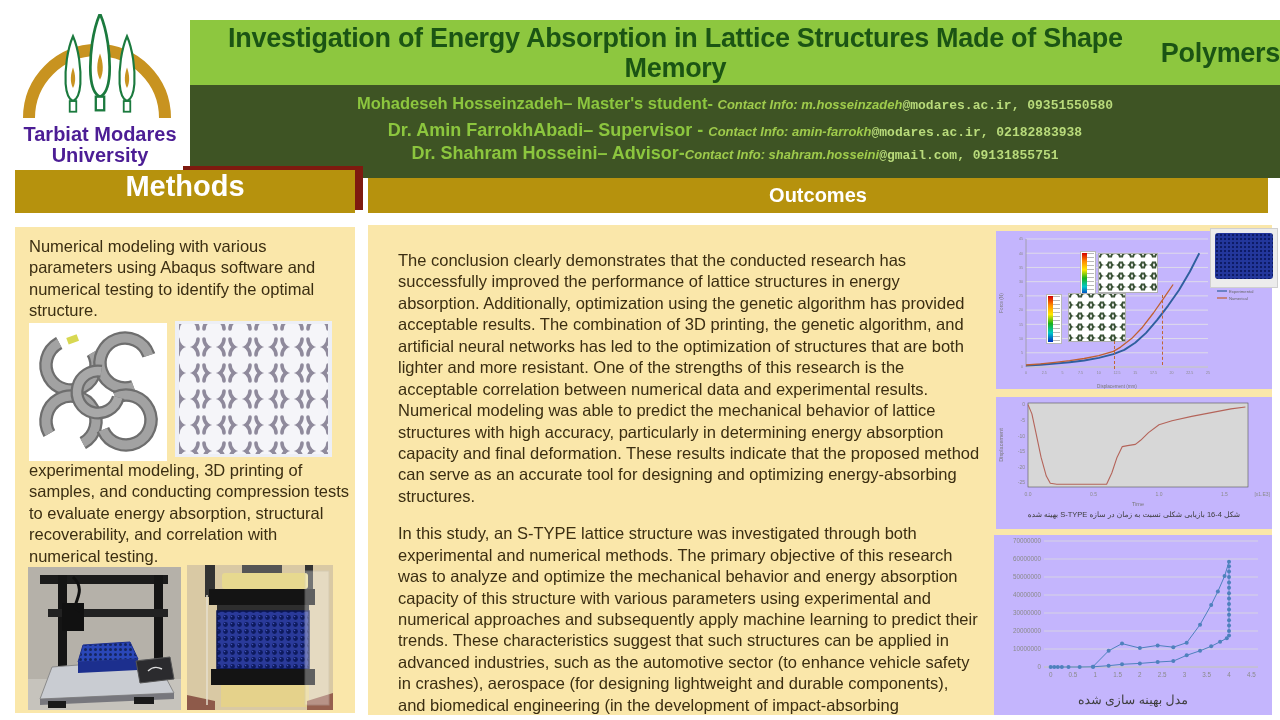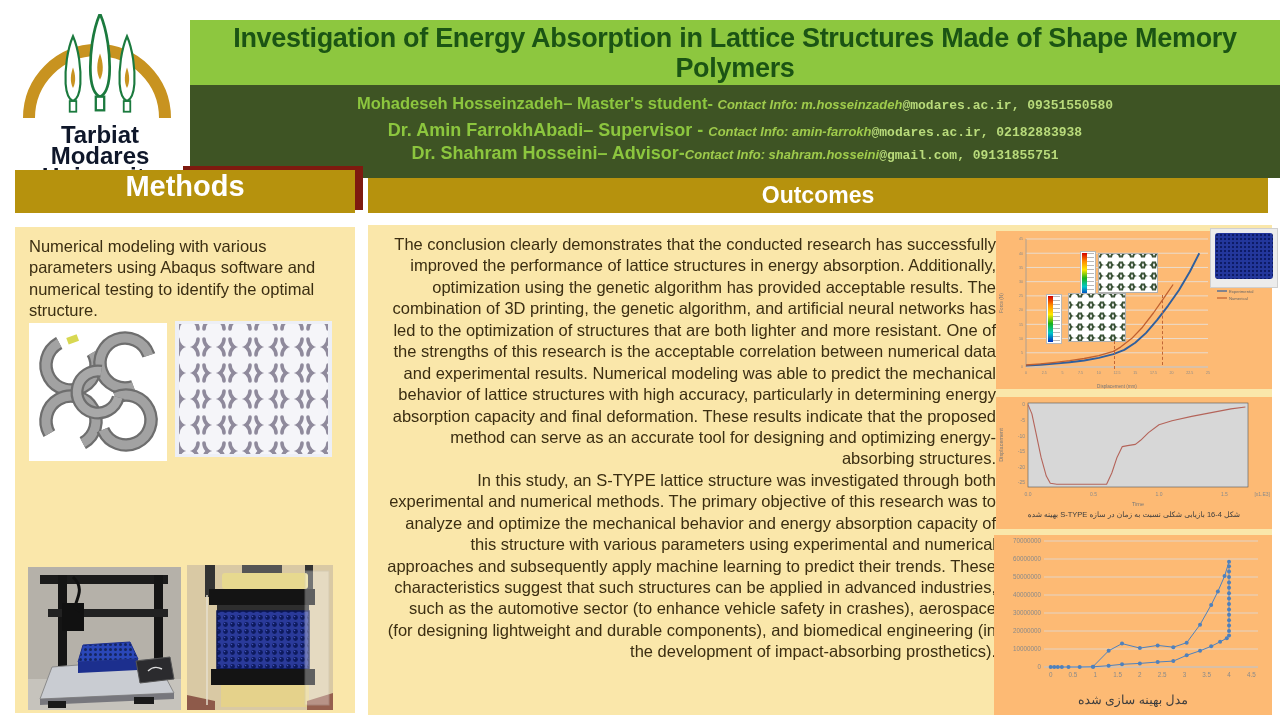--- a/index.html
+++ b/index.html
@@ -2,60 +2,60 @@
 <html><head>
 <meta charset="utf-8">
 <style>
   html,body{margin:0;padding:0;background:#ffffff;}
   #poster{position:relative;width:1280px;height:720px;background:#ffffff;overflow:hidden;
           font-family:"Liberation Sans",sans-serif;}
   .abs{position:absolute;}
 
   
   #logo-box{left:15px;top:14px;width:170px;height:160px;background:#fff;text-align:center;}
-  #logo-text{color:#0f172a;font-weight:bold;font-size:24px;line-height:21px;margin-top:-2px;}
+  #logo-text{color:#4c1d95;font-weight:bold;font-size:20px;line-height:21px;margin-top:-2px;}
   #title-band{left:190px;top:20px;width:1090px;height:65px;background:#8DC73F;
-              display:flex;flex-direction:column;justify-content:center;align-items:center;}
+              display:flex;justify-content:center;align-items:center;}
   .title-line{color:#1B5414;font-weight:bold;font-size:27px;line-height:30px;letter-spacing:-0.3px;text-align:center;}
   #authors-band{left:190px;top:85px;width:1090px;height:93px;background:#3E5424;
                 display:flex;flex-direction:column;align-items:center;}
   .author-line{white-space:nowrap;}
   .a-name{color:#8CC63E;font-weight:bold;}
   .a-contact{color:#9FCB4C;font-weight:bold;font-style:italic;font-size:13px;text-align:center;}
   .a-tail{color:#B9DB7B;font-weight:bold;font-size:13px;font-family:Liberation Mono, monospace;}
   #author-0{font-size:16.5px;margin-top:9px;}
   #author-1{font-size:18px;margin-top:7px;}
   #author-2{font-size:18px;margin-top:2px;}
 
   
   #maroon-accent{left:183px;top:166px;width:180px;height:44px;background:#7E1A0F;}
   #methods-bar{left:15px;top:170px;width:340px;height:43px;background:#B6920D;
                display:flex;align-items:flex-start;justify-content:center;}
   #methods-bar span{color:#fff;font-weight:bold;font-size:29px;}
   #outcomes-bar{left:368px;top:178px;width:900px;height:35px;background:#B6920D;
                 display:flex;align-items:center;justify-content:center;}
-  #outcomes-bar span{color:#fff;font-weight:bold;font-size:23px;}
+  #outcomes-bar span{color:#fff;font-weight:bold;font-size:20px;}
 
   
   #methods-panel{left:15px;top:227px;width:340px;height:486px;background:#FAE7AA;}
   #outcomes-panel{left:368px;top:225px;width:904px;height:490px;background:#FAE7AA;}
   .body-text{color:#3B2E12;font-size:16.5px;line-height:1.30;}
   #m-para1{left:14px;top:9px;width:316px;}
   #m-para2{left:14px;top:233px;width:322px;}
   #o-text{left:14px;top:9px;width:614px;}
-  #o-text p{margin:0;text-align:right;}
+  #o-text p{margin:16px;}
 
   .img-card{background:#fff;overflow:hidden;}
   #m-img1{left:14px;top:96px;width:138px;height:138px;}
   #m-img2{left:160px;top:94px;width:157px;height:136px;}
   #m-photo1{left:13px;top:340px;width:153px;height:143px;}
   #m-photo2{left:172px;top:338px;width:146px;height:145px;}
 
   
-  .chart-card{background:#fdba74;}
+  .chart-card{background:#c4b5fd;}
   #card1{left:628px;top:6px;width:276px;height:158px;overflow:visible;}
   #card2{left:628px;top:172px;width:276px;height:132px;}
   #card3{left:626px;top:310px;width:278px;height:180px;}
   svg{display:block;font-family:"Liberation Sans",sans-serif;}
   .fa-caption{direction:rtl;text-align:center;color:#3d3d3d;}
   #cap2{font-size:7.5px;line-height:16px;}
   #cap3{font-size:12.5px;line-height:22px;}
 
   
   .cbar-panel{position:absolute;background:#fff;border:1px solid #b8b8b8;display:flex;padding:1px;}
@@ -170,20 +170,21 @@
       </svg>
     </div>
 
     <div class="abs img-card" id="m-img2">
       <svg width="157" height="136" viewBox="0 0 157 136">
         <rect width="157" height="136" fill="#EDEFF6"></rect>
         <rect x="4" y="3" width="149" height="130" fill="url(#pGray)"></rect>
       </svg>
     </div>
 
+    <div class="abs body-text" id="m-para2">experimental modeling, 3D printing of samples, and conducting compression tests to evaluate energy absorption, structural recoverability, and correlation with numerical testing.</div>
 
     <div class="abs img-card" id="m-photo1">
       <svg width="153" height="143" viewBox="0 0 153 143">
         <rect width="153" height="143" fill="#B5B1A9"></rect>
         <rect y="112" width="153" height="31" fill="#C6C3BC"></rect>
         <rect x="12" y="8" width="128" height="9" fill="#1b1b1b"></rect>
         <rect x="30" y="8" width="9" height="96" fill="#151515"></rect>
         <rect x="126" y="8" width="9" height="84" fill="#151515"></rect>
         <rect x="20" y="42" width="120" height="8" fill="#222222"></rect>
         <rect x="34" y="36" width="22" height="28" fill="#111111"></rect>

